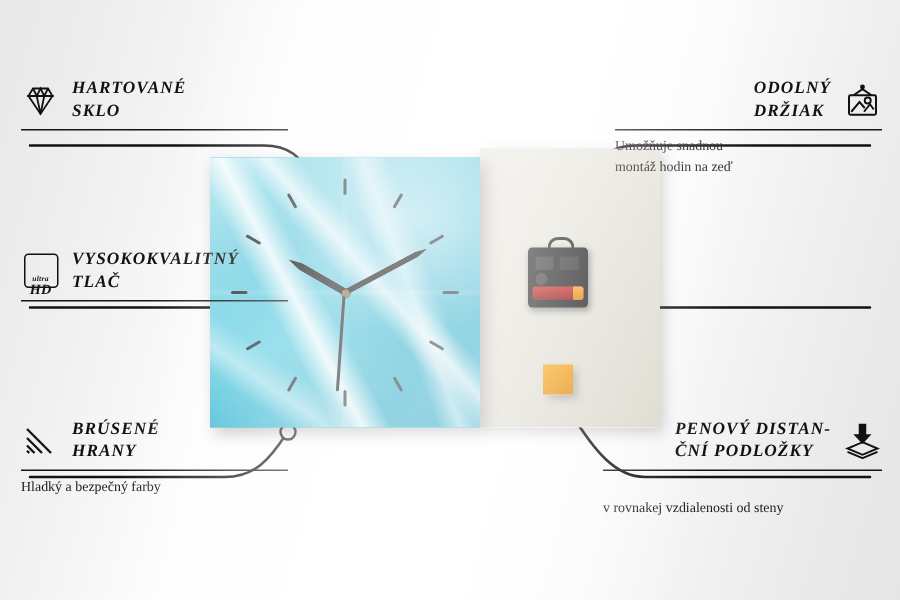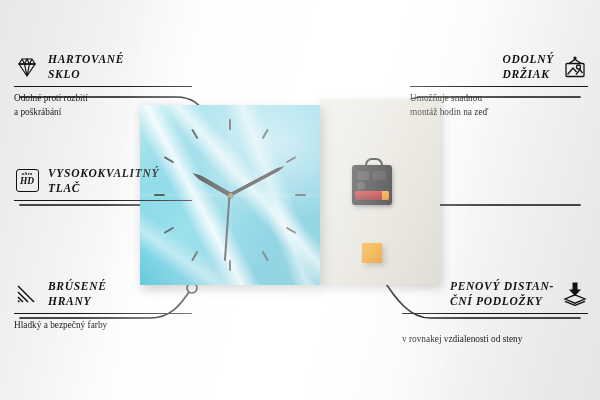--- a/index.html
+++ b/index.html
@@ -163,31 +163,27 @@
             <path d="M4 8 H20"></path>
           <path d="M9.5 8 L12 20 L14.5 8"></path>
         </svg>
       </span>
       <span class="ftitle">
         <span>HARTOVANÉ</span><br>
         <span>SKLO</span>
       </span>
     </div>
     <div class="rule"></div>
-    <div class="fdesc">
-      <span>Odolné proti rozbití</span><br>
-      <span>a poškrábání</span>
-    </div>
   </div>
 
   <div class="feat left" style="top:166px;">
     <div class="fhead">
       <span class="ficon">
         <span style="display:inline-block;width:23px;height:23px;border:1.4px solid #111;border-radius:3px;
-                     line-height:1;text-align:center;padding-top:1px;box-sizing:border-box;">
+                     line-height:1;text-align:center;padding-top:14px;box-sizing:border-box;">
           <span style="display:block;font-size:5px;font-weight:bold;letter-spacing:.2px;">ultra</span>
           <span style="display:block;font-size:9.5px;font-weight:bold;margin-top:.5px;">HD</span>
         </span>
       </span>
       <span class="ftitle">
         <span>VYSOKOKVALITNÝ</span><br>
         <span>TLAČ</span>
       </span>
     </div>
     <div class="rule"></div>

